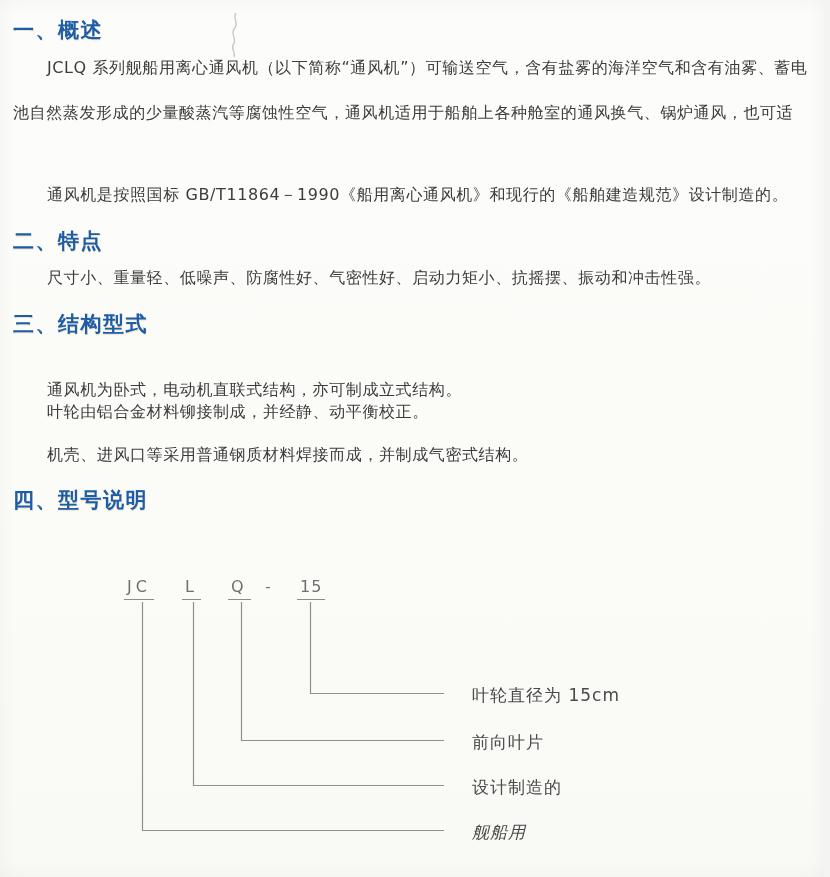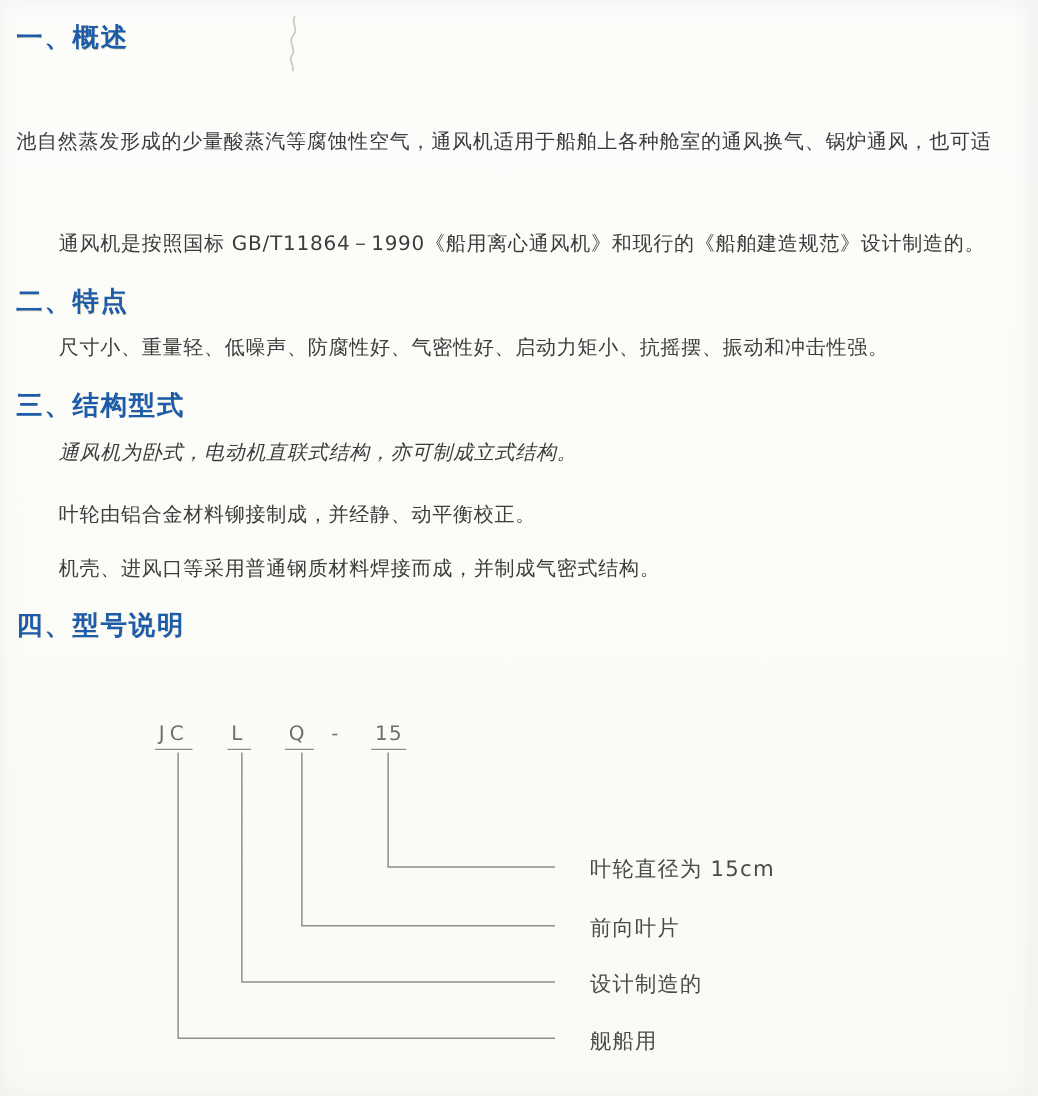--- a/index.html
+++ b/index.html
@@ -24,21 +24,21 @@
     font-size:16px;color:#3c3c3c;letter-spacing:0.6px;white-space:nowrap;
   }
   .h-overview{top:16px;}
   .ov-l1{left:47px;top:58px;}
   .ov-l2{left:13px;top:103px;}
   .ov-l3{left:13px;top:147px;}
   .ov-p2{left:47px;top:185px;}
   .h-features{top:227px;}
   .feat{left:47px;top:268px;}
   .h-structure{top:310px;}
-  .st1{left:47px;top:352px;font-style:italic;}
+  .st1{left:47px;top:380px;}
   .st2{left:47px;top:402px;}
   .st3{left:47px;top:445px;}
   .h-model{top:486px;}
 
   
   .code-part{
     position:absolute;top:577px;
     font-size:16px;color:#6f6f6f;letter-spacing:4px;
     padding:0 3px 3px 3px;border-bottom:1px solid #8c8c8c;
     white-space:nowrap;
@@ -51,34 +51,35 @@
 
   .connector-svg{position:absolute;left:0;top:0;pointer-events:none;}
 
   .model-label{
     position:absolute;left:472px;
     font-size:17px;color:#4a4a4a;letter-spacing:1px;white-space:nowrap;
   }
   .lbl-diameter{top:684px;}
   .lbl-blade{top:731px;}
   .lbl-fan{top:776px;}
-  .lbl-ship{top:821px;}
+  .lbl-ship{top:821px;font-style:italic;}
 
   .artifact{position:absolute;left:222px;top:10px;opacity:0.45;filter:blur(0.6px);}
 </style>
 </head>
 <body>
 
 <div class="page">
 
   <svg class="artifact" width="26" height="50" viewBox="0 0 26 50">
     <path d="M14,3 C10,9 18,13 12,19 C8,25 16,29 11,35 C9,39 14,43 12,47" fill="none" stroke="#8e8e80" stroke-width="1.4"></path>
   </svg>
 
   <div class="heading h-overview">一、概述</div>
+  <div class="body-line ov-l1">JCLQ 系列舰船用离心通风机（以下简称“通风机”）可输送空气，含有盐雾的海洋空气和含有油雾、蓄电</div>
   <div class="body-line ov-l2">池自然蒸发形成的少量酸蒸汽等腐蚀性空气，通风机适用于船舶上各种舱室的通风换气、锅炉通风，也可适</div>
   <div class="body-line ov-p2">通风机是按照国标 GB/T11864－1990《船用离心通风机》和现行的《船舶建造规范》设计制造的。</div>
 
   <div class="heading h-features">二、特点</div>
   <div class="body-line feat">尺寸小、重量轻、低噪声、防腐性好、气密性好、启动力矩小、抗摇摆、振动和冲击性强。</div>
 
   <div class="heading h-structure">三、结构型式</div>
   <div class="body-line st1">通风机为卧式，电动机直联式结构，亦可制成立式结构。</div>
   <div class="body-line st2">叶轮由铝合金材料铆接制成，并经静、动平衡校正。</div>
   <div class="body-line st3">机壳、进风口等采用普通钢质材料焊接而成，并制成气密式结构。</div>

